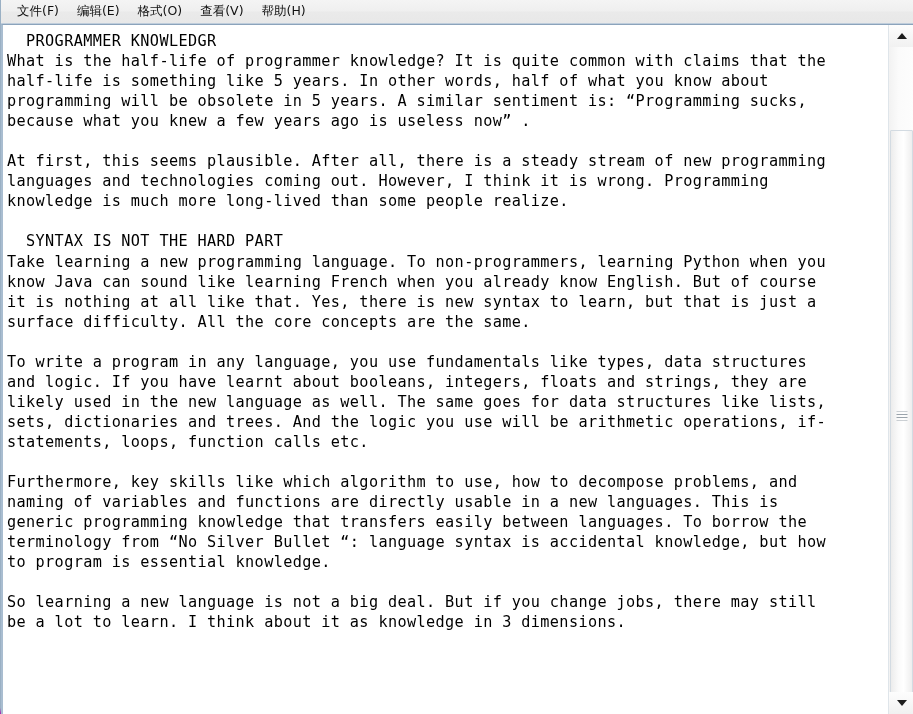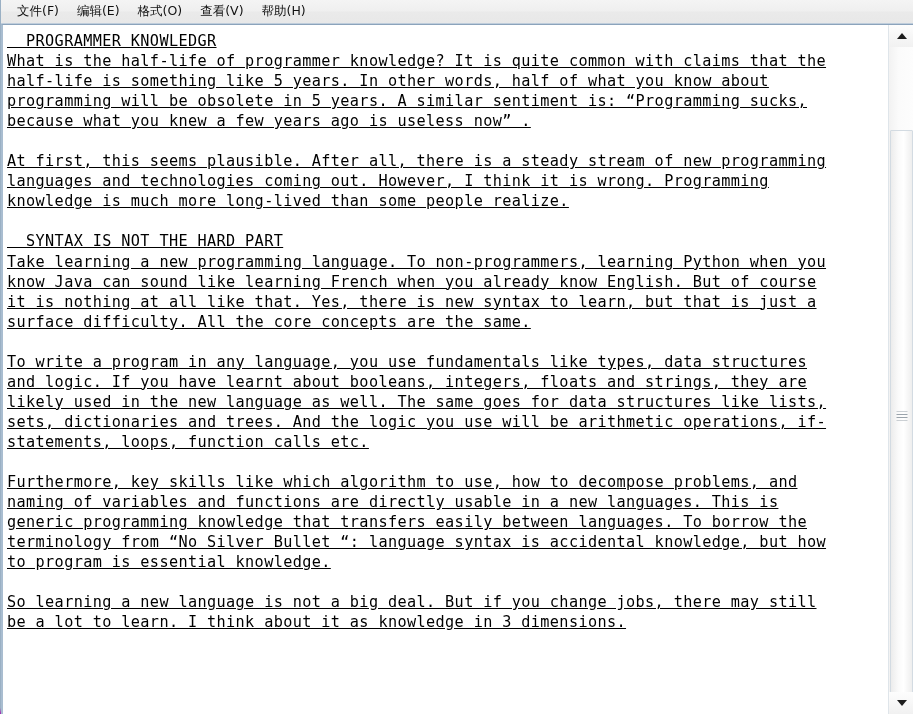--- a/index.html
+++ b/index.html
@@ -67,21 +67,20 @@
     position: absolute;
     left: 0;
     top: 0;
     right: 26px;
     bottom: 0;
     background: #ffffff;
     overflow: hidden;
     padding: 6px 0 8px 4px;
     box-sizing: border-box;
     cursor: text;
-    text-decoration: underline;
   }
 
   #text-content {
     font-family: "DejaVu Sans Mono", "Liberation Mono", monospace;
     font-size: 15.2px;
     line-height: 20.05px;
     color: #000000;
     white-space: pre;
     letter-spacing: 0.38px;
     margin: 0;

